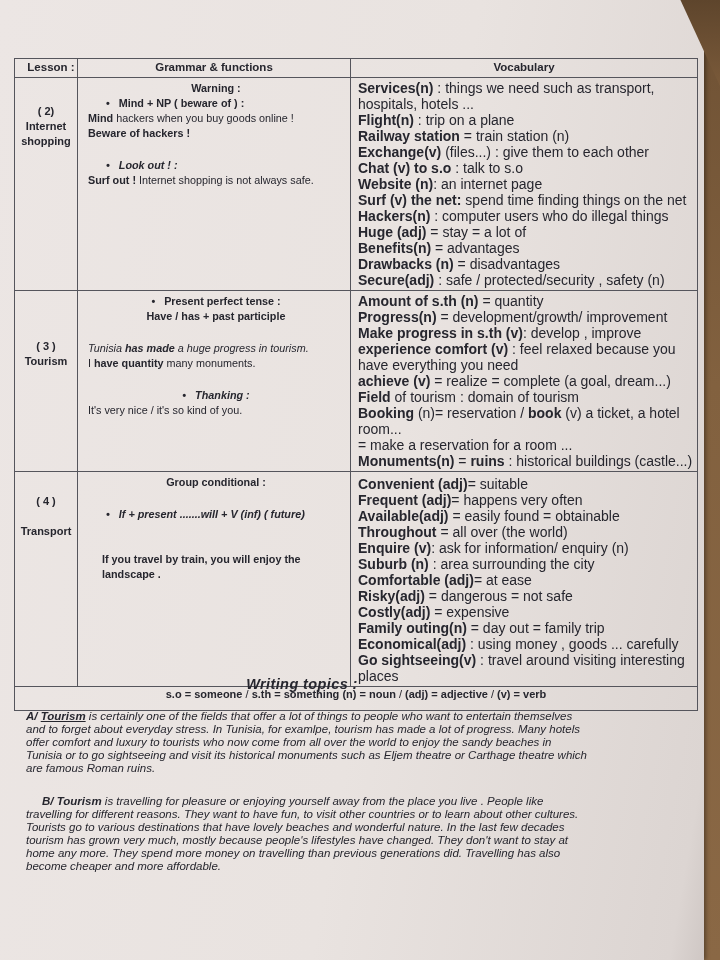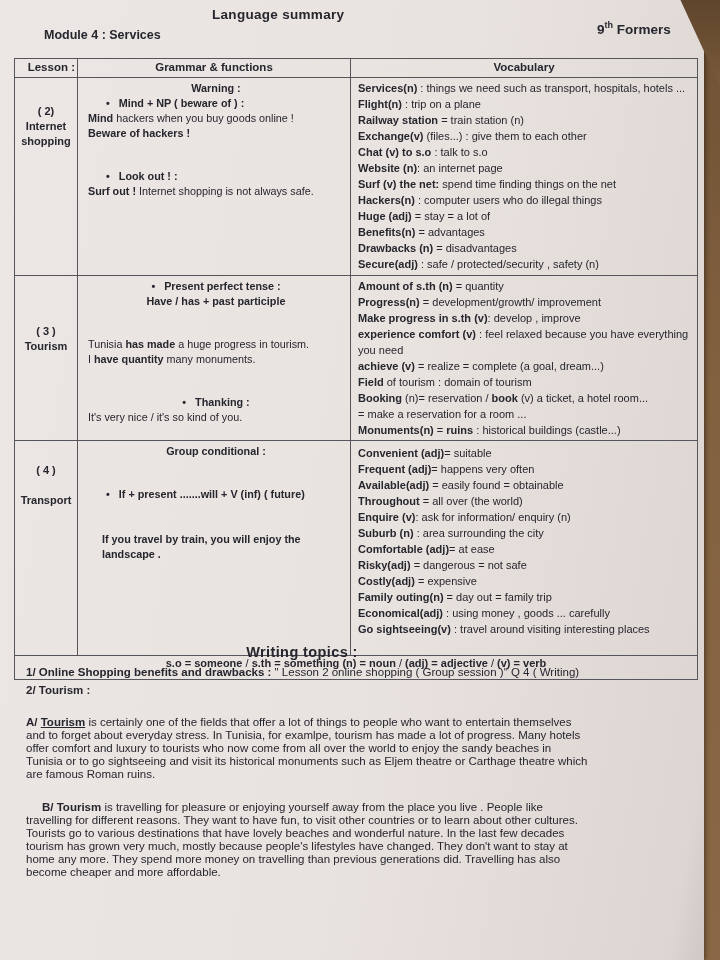--- a/index.html
+++ b/index.html
@@ -15,62 +15,57 @@
   .hdr{position:relative;height:56px;}
   .title{position:absolute;left:212px;top:7px;font-size:13.5px;font-weight:700;letter-spacing:.3px;}
   .module{position:absolute;left:44px;top:28px;font-size:12.5px;font-weight:700;}
   .formers{position:absolute;left:597px;top:20px;font-size:13.5px;font-weight:700;}
   .formers sup{font-size:9px;}
   
   table.lang{position:absolute;left:14px;top:58px;width:683px;border-collapse:collapse;table-layout:fixed;}
   table.lang th,table.lang td{border:1px solid #55555c;vertical-align:top;}
   col.c-lesson{width:63px;}col.c-gram{width:273px;}col.c-voc{width:347px;}
   th{font-size:11.5px;font-weight:700;padding:2px 2px;height:14px;}
-  th.h-lesson{text-align:right;padding-left:12px;}
+  th.h-lesson{text-align:center;padding-left:12px;}
   tbody tr:nth-child(1){height:198px;}
   tbody tr:nth-child(2){height:157px;}
   tbody tr:nth-child(3){height:215px;}
   td.lesson{font-size:11px;font-weight:700;text-align:center;line-height:15px;}
   tbody tr:nth-child(1) td.lesson{padding-top:26px;}
   tbody tr:nth-child(2) td.lesson{padding-top:48px;}
   tbody tr:nth-child(3) td.lesson{padding-top:22px;}
   td.gram{font-size:10.8px;line-height:15px;padding:3px 6px 3px 10px;}
-  td.voc{font-size:11px;line-height:16px;padding:2px 4px 2px 7px;}
+  td.voc{font-size:14px;line-height:16px;padding:2px 4px 2px 7px;}
   tbody tr:nth-child(3) td.voc{padding-top:4px;}
   .blk{min-height:15px;}
   .blk.center{text-align:center;}
   .blk.bullet:not(.center){padding-left:18px;}
   .blk.bullet::before{content:"\2022\00a0\00a0\00a0";font-weight:700;white-space:pre;}
-  .blk.gap{margin-top:28px;}
+  .blk.gap{margin-top:17px;font-style:italic;}
   .blk.gap2{margin-top:30px;}
   .blk.indent{padding-left:14px;}
   .b{font-weight:700;}
   .u{font-weight:700;text-decoration:underline;}
   .voc-line{min-height:16px;}
   tfoot td{height:21px;font-size:11px;text-align:center;vertical-align:middle;padding:1px 17px;}
   .lesson-blank{height:15px;}
   
-  .writing{position:absolute;left:0;top:644px;width:604px;}
+  .writing{position:absolute;left:0;top:676px;width:604px;font-style:italic;}
   .w-heading{text-align:center;font-size:14.5px;font-weight:700;letter-spacing:.4px;margin:0 0 4px 0;}
   .topic{margin:0 10px 2px 26px;font-size:11.5px;line-height:16px;}
   .para{margin:0 14px 0 26px;font-size:11.5px;line-height:13px;text-align:left;}
   .para.first{margin-top:18px;}
   .para.indent{text-indent:16px;margin-top:20px;}
 </style>
 </head>
 <body>
 
 <div class="photo">
   <div class="paper">
 
-    <div class="hdr">
-      <div class="title">Language summary</div>
-      <div class="module">Module  4 : Services</div>
-      <div class="formers"><span>9</span><sup>th</sup><span> Formers</span></div>
-    </div>
 
     <table class="lang">
       <colgroup>
           <col class="c-lesson">
           <col class="c-gram">
           <col class="c-voc">
         </colgroup>
       <thead>
         <tr>
           <th class="h-lesson">Lesson :</th>
@@ -162,24 +157,20 @@
         </tbody>
       <tfoot>
         <tr>
           <td colspan="3" id="table-footer"><span class="b">s.o = someone</span><span>    /  </span><span class="b">s.th = something  (n) = noun</span><span>   /    </span><span class="b">(adj) = adjective</span><span>    /      </span><span class="b">(v) = verb</span></td>
         </tr>
       </tfoot>
     </table>
 
     <div class="writing">
       <div class="w-heading">Writing  topics :</div>
-      <div id="topics">
-          <p class="topic"><span class="b">1/ Online Shopping benefits and drawbacks :</span><span>  " Lesson 2 online shopping ( Group session )"  Q 4 ( Writing)</span></p>
-          <p class="topic"><span class="b">2/ Tourism :</span></p>
-        </div>
       <div id="paras">
           <p class="para first"><span class="b">A/  </span><span class="u">Tourism</span><span> is certainly one of the fields that offer a lot of things to people who want to entertain themselves and to forget about  everyday stress. In Tunisia, for examlpe, tourism has made a lot of progress. Many hotels offer comfort and luxury to tourists who now come from all over the world to enjoy the sandy beaches in Tunisia or to go sightseeing and visit its historical monuments such as Eljem theatre or Carthage theatre which are famous Roman ruins.</span></p>
           <p class="para indent"><span class="b">B/   Tourism</span><span> is travelling for pleasure or enjoying yourself away from the place you live .  People like travelling for different reasons. They want to have fun, to visit other countries  or to learn about other cultures. Tourists go to various destinations  that have lovely  beaches  and wonderful nature. In the last few decades tourism has grown very much, mostly because people's lifestyles have changed. They don't want to stay at home any more. They spend more money on travelling than previous generations did. Travelling has also become cheaper and more affordable.</span></p>
         </div>
     </div>
 
   </div>
   <div class="corner"></div>
 </div>
 

